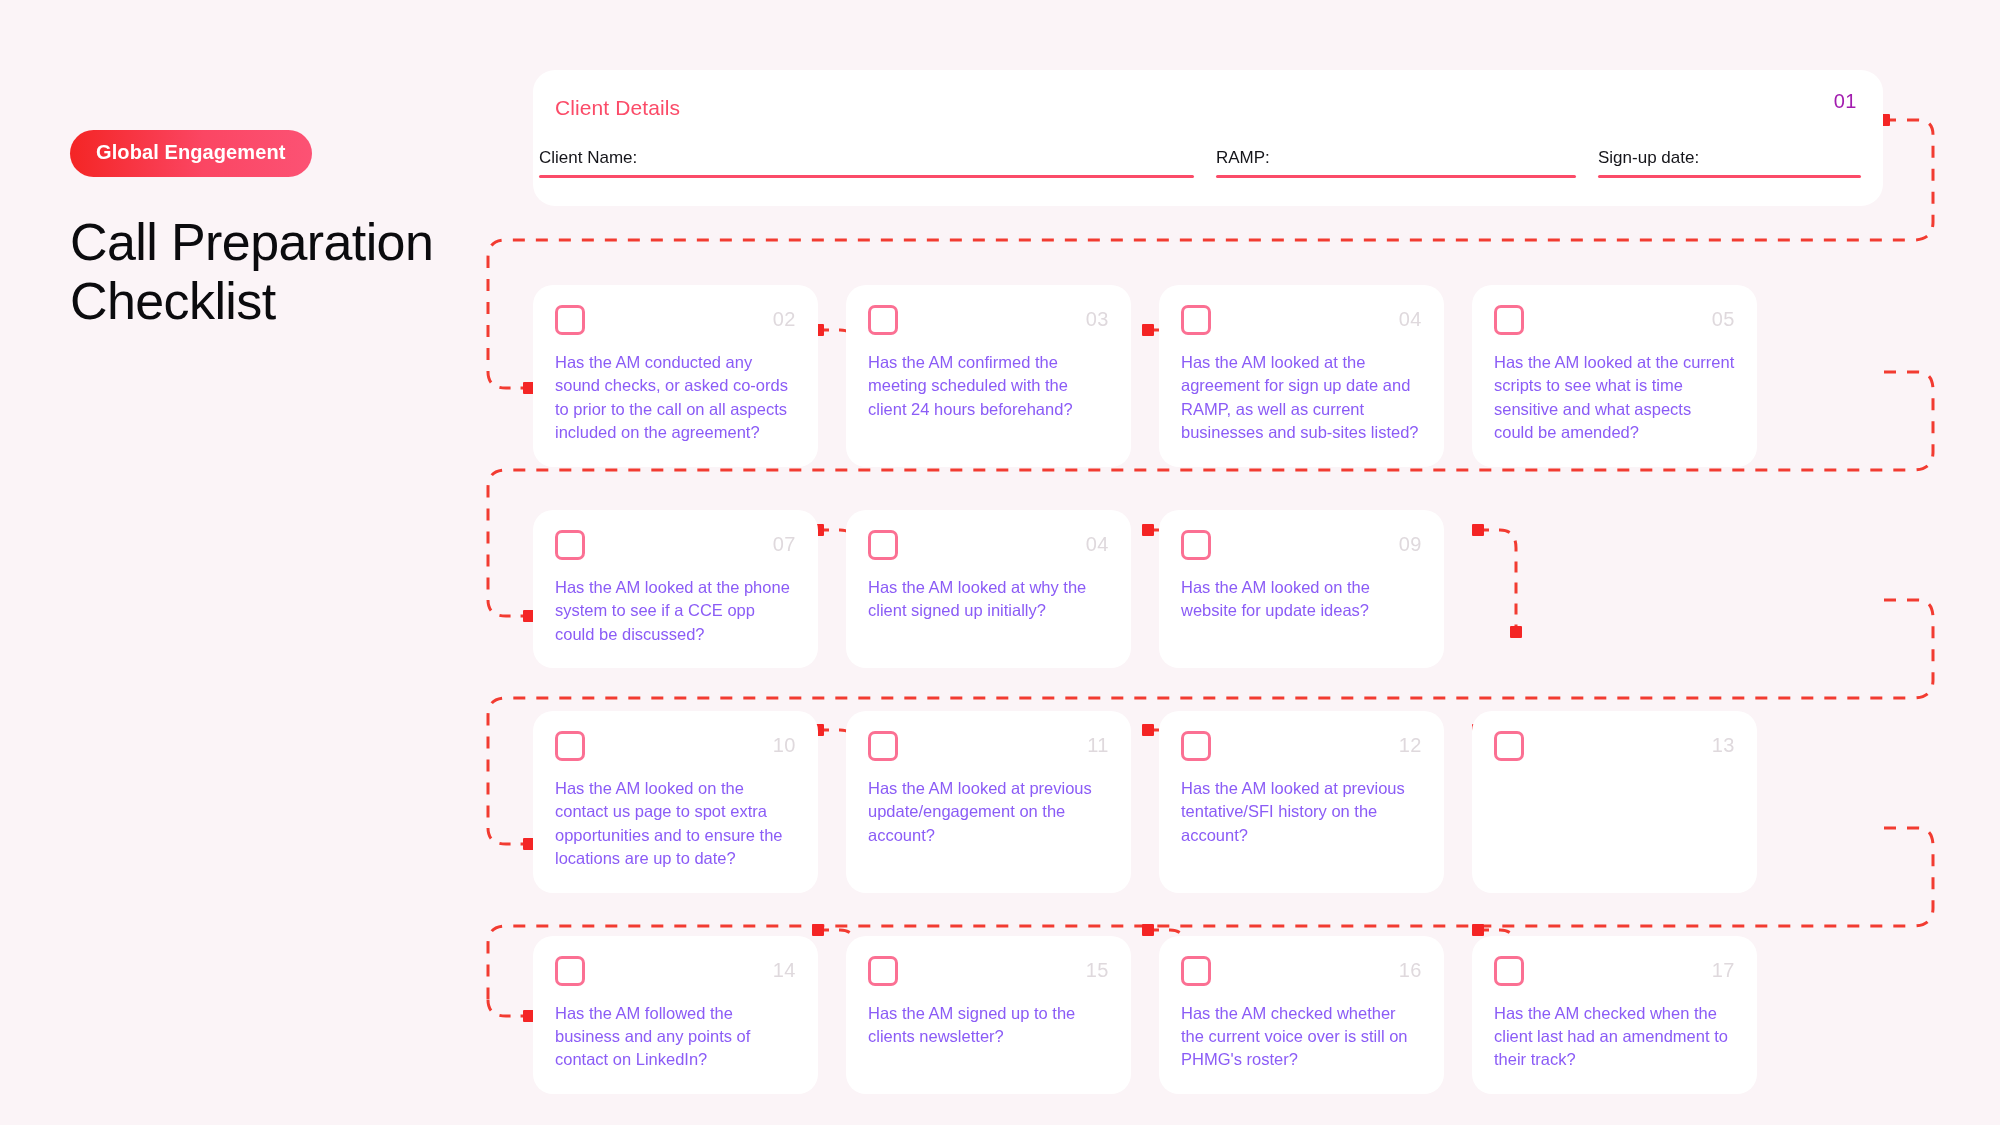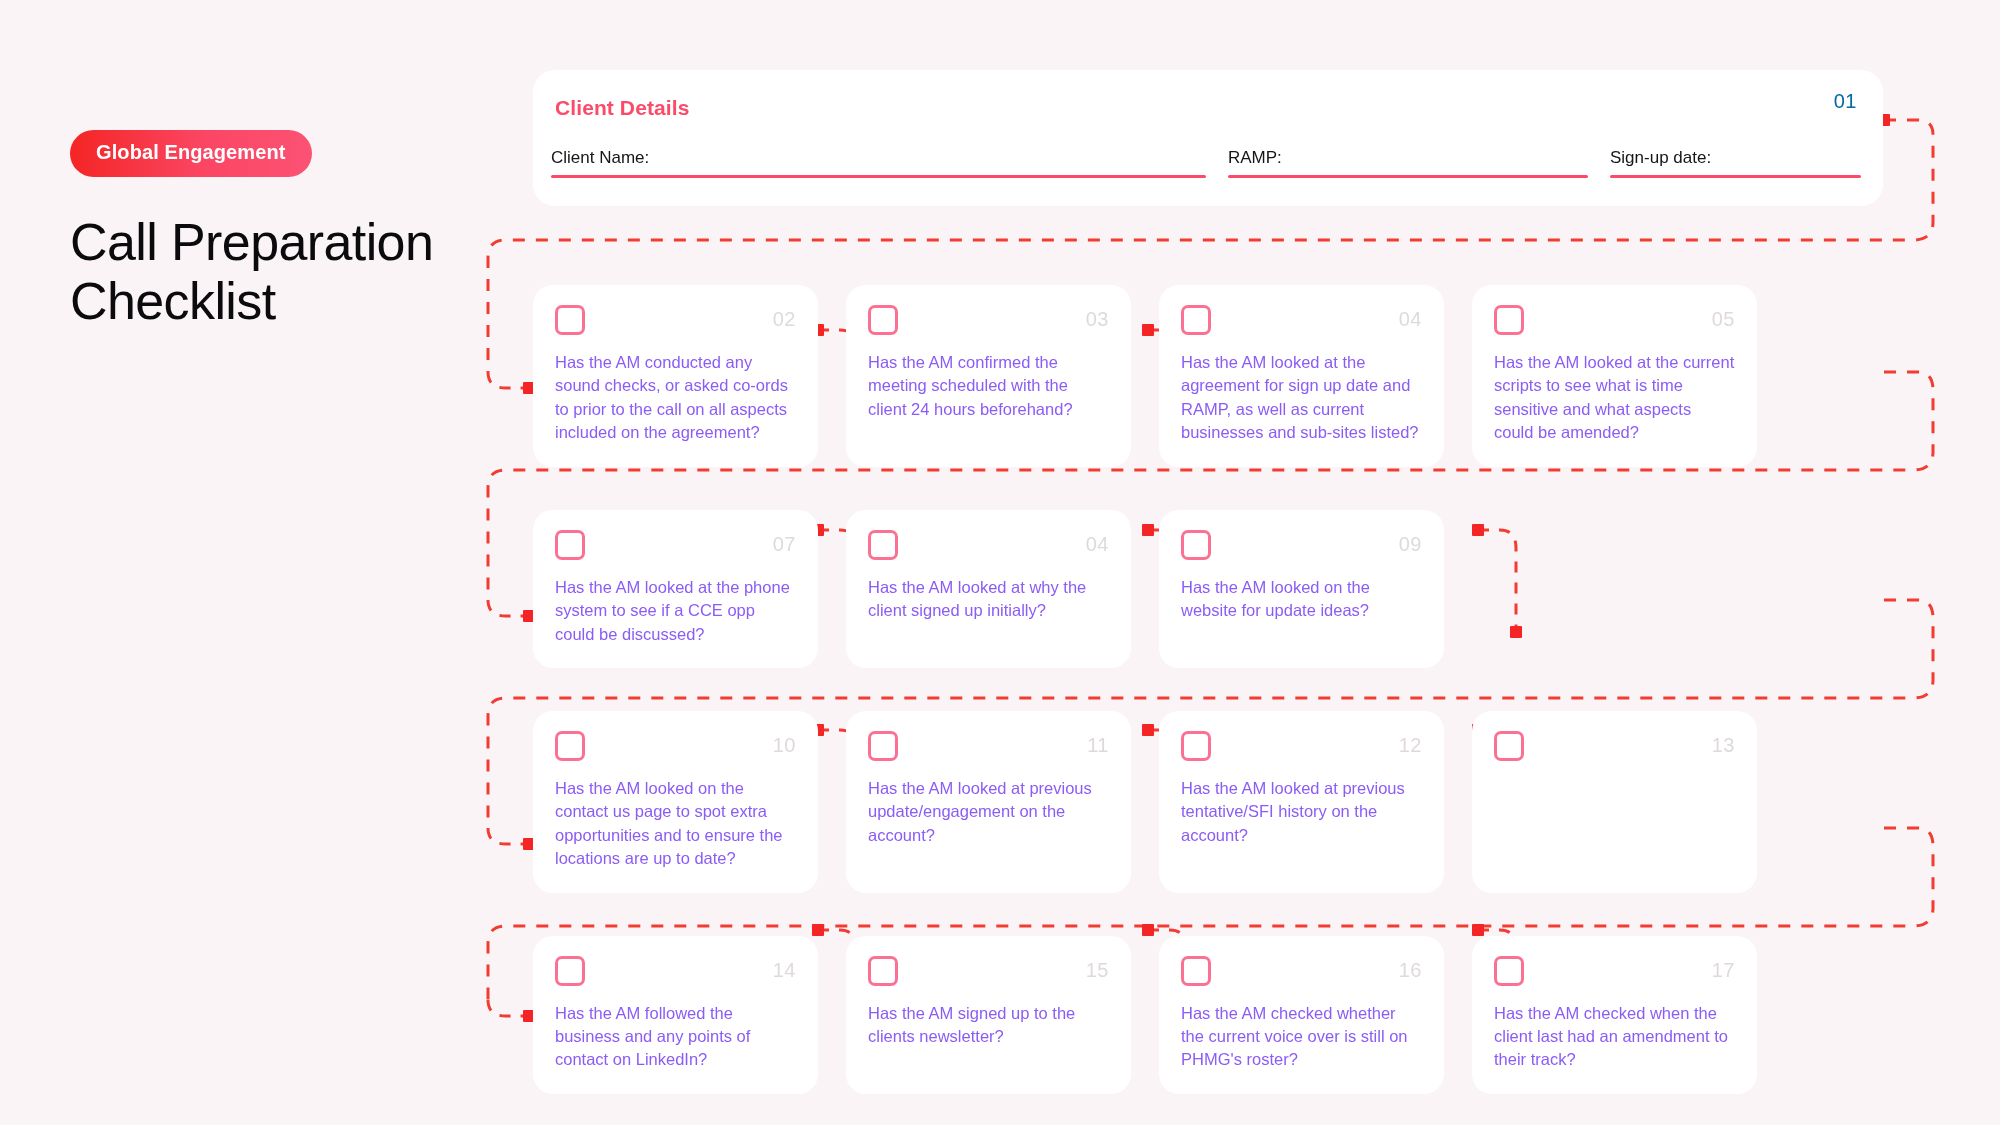--- a/index.html
+++ b/index.html
@@ -48,34 +48,34 @@
     position:absolute;
     left:533px; top:70px;
     width:1350px; height:136px;
     background:#FFFFFF;
     border-radius:22px;
     padding:26px 22px 0 22px;
   }
   #client-details-title {
     color:#FB4B68;
     font-size:21px;
-    font-weight:bold;
+    font-weight:normal;
     letter-spacing:.1px;
   }
   #client-details-number {
     position:absolute;
     right:26px; top:20px;
     font-size:20px;
-    color:#0369a1;
+    color:#a21caf;
     font-weight:500;
     letter-spacing:.5px;
   }
   #client-fields {
     position:absolute;
-    left:18px; right:22px; top:78px;
+    left:6px; right:22px; top:78px;
     display:flex;
     gap:22px;
   }
   .client-field { position:relative; }
   .client-field.wide { flex:0 0 655px; }
   .client-field.mid  { flex:0 0 360px; }
   .client-field.end  { flex:1 1 auto; }
   .client-field-label {
     font-size:17px;
     color:#15151A;

